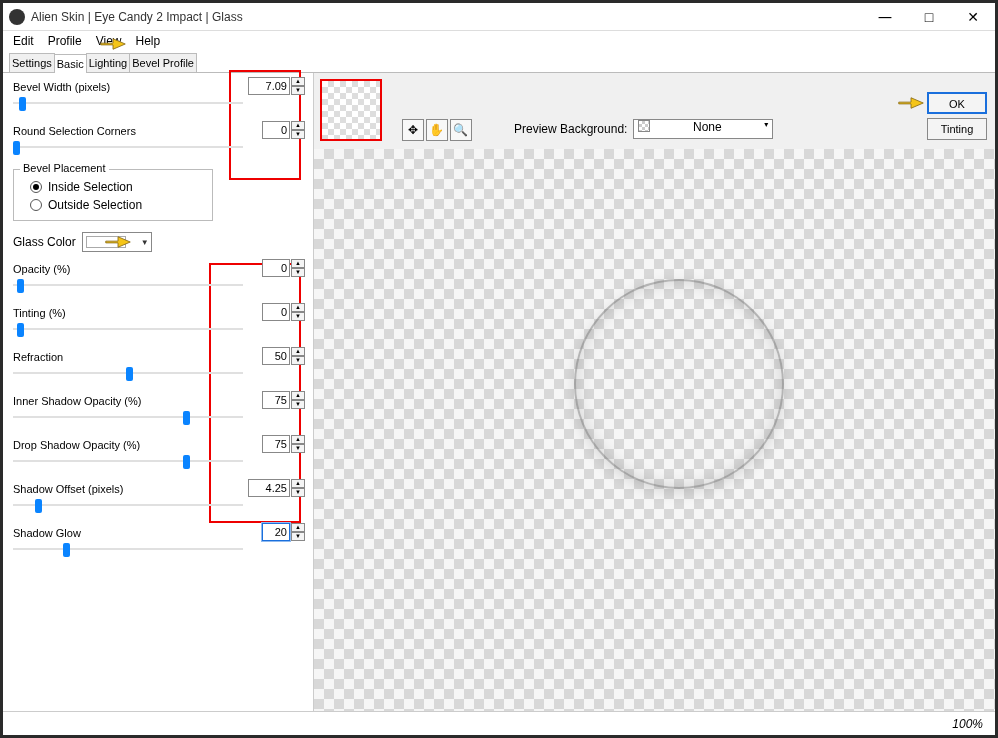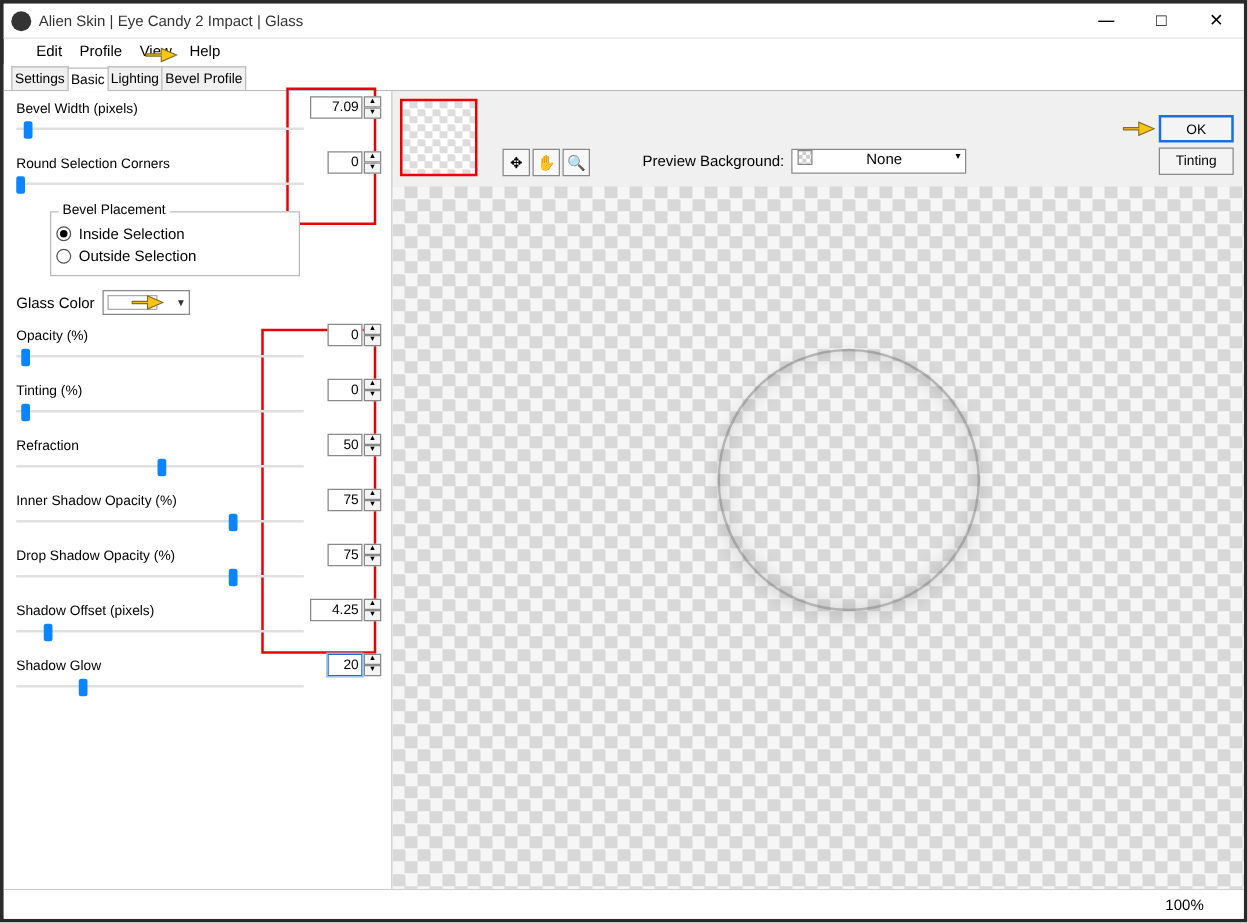--- a/index.html
+++ b/index.html
@@ -3,38 +3,38 @@
 <meta charset="utf-8">
 <style>
 * { box-sizing: border-box; margin: 0; padding: 0; font-family: "Segoe UI", Tahoma, sans-serif; font-size: 12px; }
 html, body { width: 998px; height: 738px; overflow: hidden; background: #fff; }
 .window { width: 998px; height: 738px; border: 3px solid #2a2a2a; position: relative; background: #fff; }
 .titlebar { height: 28px; display: flex; align-items: center; padding-left: 6px; background: #fff; border-bottom: 1px solid #ddd; }
 .titlebar .app-icon { width: 16px; height: 16px; background: #333; border-radius: 50%; margin-right: 6px; display:inline-block; }
 .titlebar .title { flex: 1; color: #333; font-size: 12px; }
 .win-btns { display: flex; height: 100%; }
 .win-btn { width: 44px; display: flex; align-items: center; justify-content: center; font-size: 14px; font-family: system-ui; }
-.menubar { height: 20px; display: flex; align-items: center; gap: 14px; padding-left: 10px; background: #fff; position: relative; margin-left: 16px; }
+.menubar { height: 20px; display: flex; align-items: center; gap: 14px; padding-left: 10px; background: #fff; position: relative; }
 .menubar span { color: #000; }
 .pointer-hand { position: absolute; width: 28px; height: 22px; pointer-events: none; }
 .pointer-hand svg { width: 100%; height: 100%; }
 .tabbar { height: 22px; display: flex; align-items: flex-end; padding-left: 6px; background: #fff; border-bottom: 1px solid #bbb; }
 .tab { padding: 3px 2px; border: 1px solid #bbb; border-bottom: none; background: #f0f0f0; margin-right: -1px; font-size: 11px; }
 .tab.active { background: #fff; position: relative; top: 1px; }
 .body { display: flex; height: calc(100% - 28px - 20px - 22px - 24px); }
 .sidebar { width: 310px; padding: 8px 10px 8px 10px; background: #fff; position: relative; }
 .param { margin-bottom: 14px; position: relative; }
 .param-label { color: #000; font-size: 11px; margin-bottom: 2px; display: block; }
 .slider-row { position: relative; height: 16px; }
 .track { position: absolute; left: 0; width: 230px; top: 7px; height: 2px; background: #e0e0e0; }
 .thumb { position: absolute; top: 2px; width: 7px; height: 14px; background: #0a84ff; border-radius: 2px; }
 .numfield { position: absolute; left: 235px; top: -18px; width: 42px; height: 18px; border: 1px solid #888; text-align: right; padding-right: 2px; font-size: 11px; background: #fff; }
 .spinner { position: absolute; left: 278px; top: -18px; width: 14px; height: 18px; display: flex; flex-direction: column; }
 .spinner div { flex: 1; border: 1px solid #888; background: #f4f4f4; font-size: 6px; line-height: 6px; text-align: center; }
-.group { border: 1px solid #bbb; padding: 6px 4px 8px; margin-bottom: 10px; position: relative; background: #fff; width: 200px; margin-left: 27px;}
+.group { border: 1px solid #bbb; padding: 6px 16px 8px; margin-bottom: 10px; position: relative; background: #fff; width: 200px;}
 .group-title { position: absolute; top: -8px; left: 6px; background: #fff; padding: 0 3px; font-size: 11px; }
 .radio-row { display: flex; align-items: center; gap: 6px; margin-top: 4px; font-size: 11px; }
 .radio { width: 12px; height: 12px; border: 1px solid #555; border-radius: 50%; display: inline-flex; align-items: center; justify-content: center; }
 .radio .dot { width: 6px; height: 6px; background: #000; border-radius: 50%; display: none; }
 .radio.checked .dot { display: block; }
 .color-row { display: flex; align-items: center; gap: 6px; margin-bottom: 10px; }
 .color-btn { width: 70px; height: 20px; border: 1px solid #888; background: #fff; display: flex; align-items: center; justify-content: flex-end; padding-right: 2px; position: relative; }
 .color-btn::after { content: "▼"; font-size: 8px; color: #333; }
 .color-swatch { position: absolute; left: 3px; top: 3px; width: 40px; height: 12px; background: #fff; border: 1px solid #aaa; }
 .redbox { position: absolute; border: 2px solid #e00; pointer-events: none; }
@@ -44,21 +44,21 @@
 .tool-btn { width: 22px; height: 22px; border: 1px solid #888; background: #f8f8f8; display: flex; align-items: center; justify-content: center; font-size: 12px; }
 .prev-bg-row { position: absolute; left: 200px; top: 46px; display: flex; align-items: center; gap: 6px; }
 .combo { width: 140px; height: 20px; border: 1px solid #888; background: #fff; display: flex; padding: 0 4px; justify-content: space-between; }
 .combo .sw { width: 12px; height: 12px; background: repeating-conic-gradient(#ccc 0 25%, #fff 0 50%) 0 0/6px 6px; border: 1px solid #888; }
 .combo .arr { font-size: 8px; }
 .canvas { position: absolute; left: 0; top: 76px; right: 0; bottom: 0; background: repeating-conic-gradient(#d8d8d8 0 25%, #f6f6f6 0 50%) 0 0/20px 20px; }
 .glass-circle { position: absolute; left: 260px; top: 130px; width: 210px; height: 210px; border-radius: 50%; border: 2px solid rgba(100,100,100,0.45); box-shadow: inset 0 0 18px rgba(0,0,0,0.15), 0 4px 14px rgba(0,0,0,0.12); background: rgba(255,255,255,0.02); }
 .right-buttons { position: absolute; right: 8px; top: 19px; display: flex; flex-direction: column; gap: 4px; }
 .btn { width: 60px; height: 22px; border: 1px solid #888; background: #f4f4f4; text-align: center; line-height: 20px; font-size: 11px; }
 .btn.primary { border: 2px solid #1a6fdc; }
-.statusbar { height: 24px; border-top: 1px solid #ccc; display: flex; align-items: center; justify-content: flex-end; padding-right: 32px; background: #fff; font-size: 11px; }
+.statusbar { height: 24px; border-top: 1px solid #ccc; display: flex; align-items: center; justify-content: flex-end; padding-right: 12px; background: #fff; font-size: 11px; font-style: italic; }
 .numfield.hl { border: 1px solid #1a6fdc; outline: 1px solid #8fbaf0; }
 </style>
 </head>
 <body>
 
 <div class="window">
 
   <div class="titlebar">
     <span class="app-icon"></span>
     <span class="title">Alien Skin | Eye Candy 2 Impact | Glass</span>

